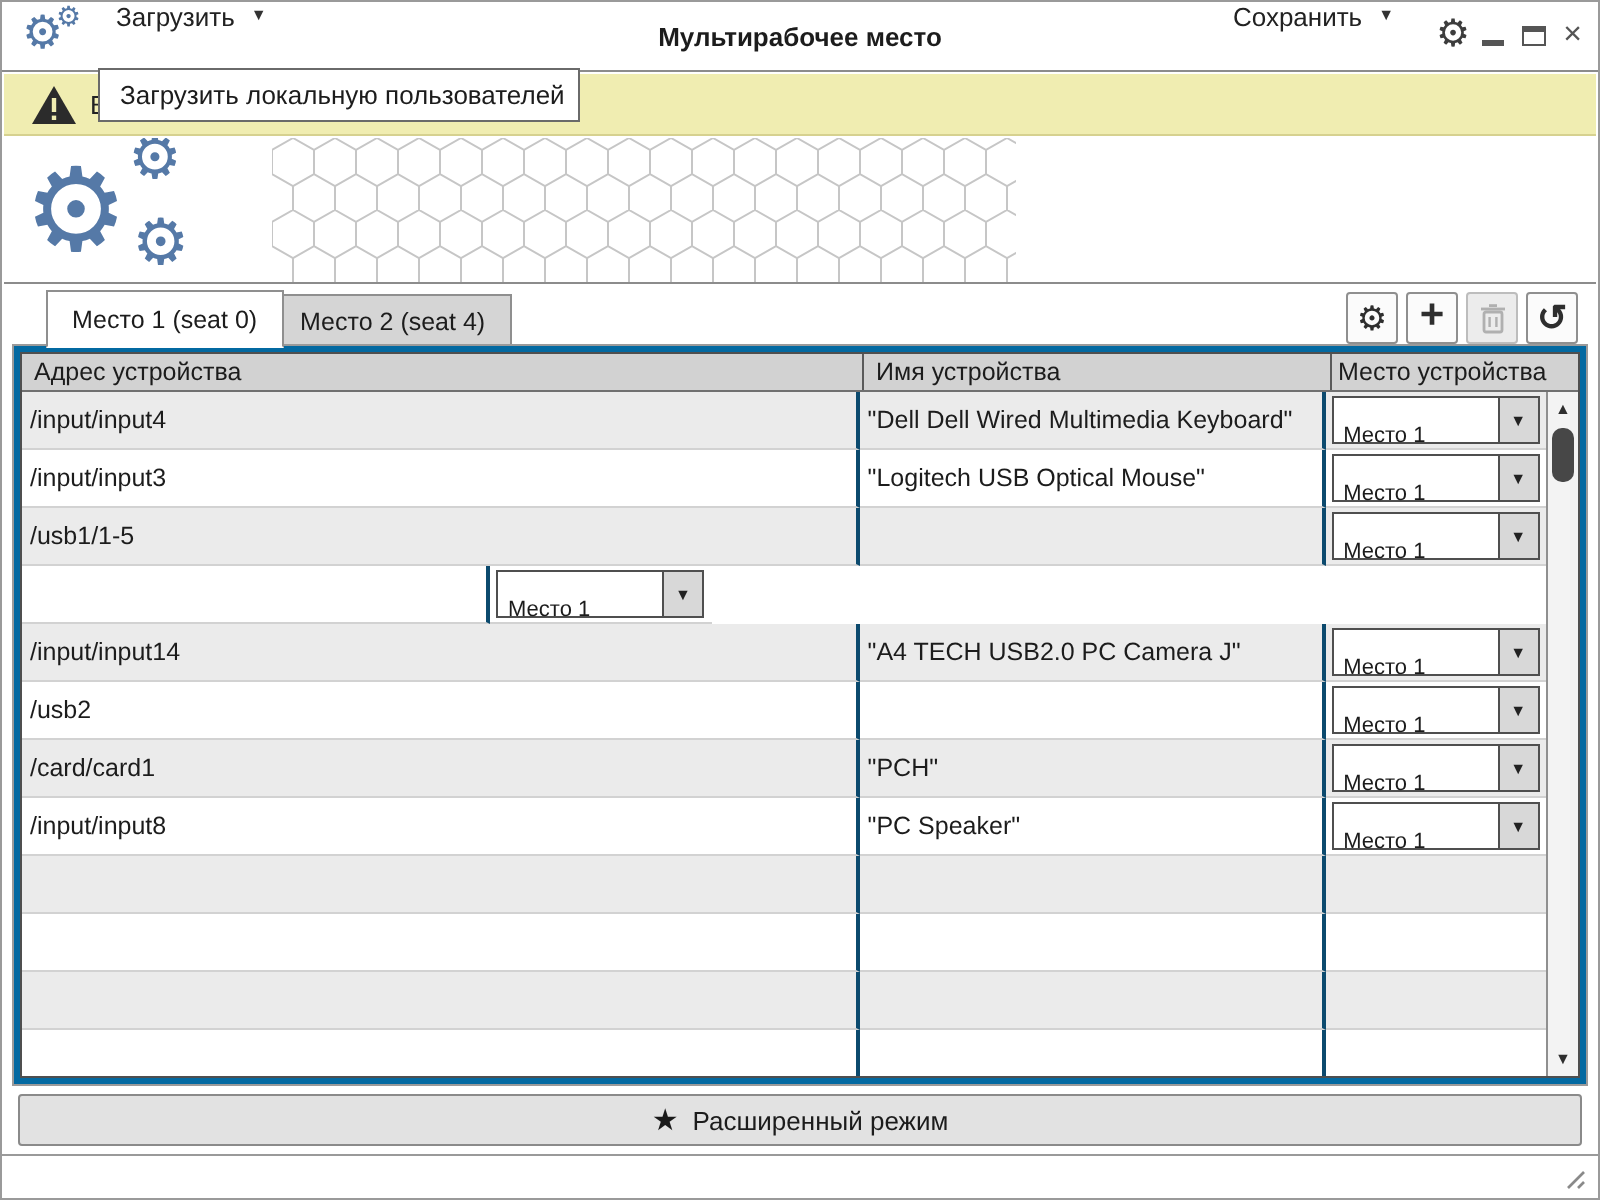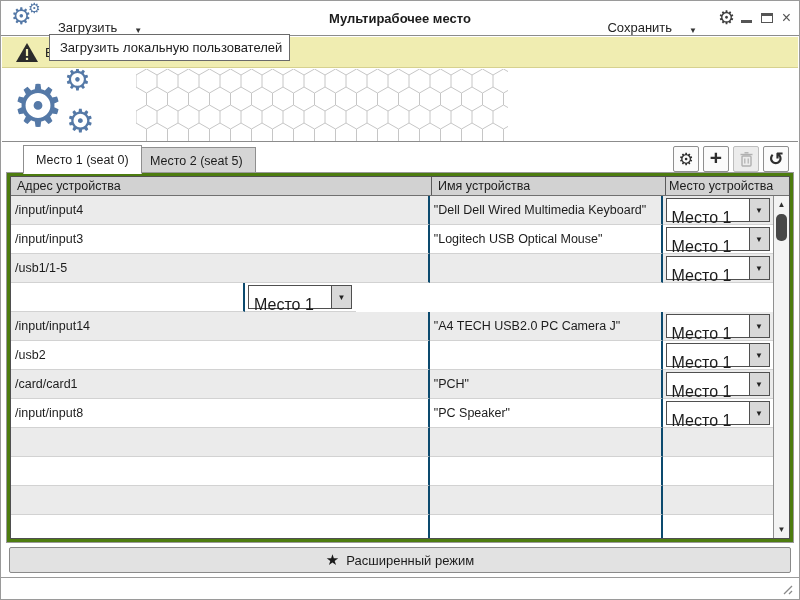--- a/index.html
+++ b/index.html
@@ -4,21 +4,21 @@
 <style>
   * { margin:0; padding:0; box-sizing:border-box; }
   html,body { width:800px; height:600px; background:#fff; font-family:"Liberation Sans", sans-serif; }
   .window { position:relative; width:800px; height:600px; background:#fff; border:1px solid #9a9a9a; overflow:hidden; color:#1c1c1c; }
 
   
   .titlebar { position:absolute; left:0; top:0; width:100%; height:35px; background:#fff; border-bottom:1px solid #8c8c8c; }
   .app-gears { position:absolute; left:10px; top:2px; width:34px; height:30px; color:#5579A7; }
   .app-gears .g1 { position:absolute; left:0; top:2px; font-size:23px; line-height:1; }
   .app-gears .g2 { position:absolute; left:17px; top:-2px; font-size:14px; line-height:1; }
-  .menu-btn { position:absolute; top:0; height:34px; display:flex; align-items:flex-end; gap:17px; font-size:13px; color:#222; cursor:default; }
+  .menu-btn { position:absolute; top:0; height:34px; display:flex; align-items:flex-start; gap:8px; font-size:13px; color:#222; cursor:default; }
   .menu-btn .arr { font-size:8px; color:#333; padding-top:2px; }
   #load-btn { left:57px; }
   #save-btn { right:102px; }
   .win-title { position:absolute; left:0; right:0; top:0; height:34px; display:flex; align-items:center; justify-content:center; font-size:13px; font-weight:bold; pointer-events:none; }
   .tb-gear { position:absolute; right:64px; top:7px; font-size:19px; color:#3d3d3d; line-height:1; }
   .win-controls { position:absolute; right:8px; top:0; height:34px; display:flex; align-items:center; gap:9px; }
   .wc-min { width:11px; height:3px; background:#555; margin-top:6px; }
   .wc-max { width:12px; height:10px; border:1px solid #555; border-top:3px solid #555; }
   .wc-close { font-size:16px; color:#555; line-height:1; }
 
@@ -41,32 +41,32 @@
   .tab { position:absolute; top:3px; height:29px; display:flex; align-items:center; padding:0 12px; font-size:12.5px; border:1px solid #8f8f8f; }
   .tab.active { left:22px; background:#fff; border-bottom:1px solid #fff; z-index:3; }
   .tab.inactive { left:136px; top:5px; height:27px; background:#d5d5d5; z-index:1; }
   .toolbtns { position:absolute; right:10px; top:4px; display:flex; gap:4px; }
   .tbtn { width:26px; height:26px; border:1px solid #8f8f8f; border-radius:2px; background:#fbfbfb; display:flex; align-items:center; justify-content:center; font-size:17px; color:#2e2e2e; }
   .tbtn.plus { font-size:21px; font-weight:bold; padding-bottom:2px; }
   .tbtn.disabled { background:#ececec; border-color:#bdbdbd; color:#b7b7b7; }
   .tbtn.undo { font-size:18px; font-weight:bold; }
 
   
-  .pane { position:absolute; left:5px; right:5px; top:171px; height:371px; border:1px solid #9a9a9a; background:#4d7c0f; z-index:2; }
+  .pane { position:absolute; left:5px; right:5px; top:171px; height:371px; border:1px solid #9a9a9a; background:#0369a1; z-index:2; }
   .dtable { position:absolute; left:3px; top:3px; right:3px; bottom:3px; border:1px solid #4f4f4f; overflow:hidden; }
   .thead { display:flex; height:19px; background:#d2d2d2; border-bottom:1px solid #707070; font-size:12.5px; }
   .hcell { display:flex; align-items:center; padding:0 6px; border-right:1px solid #5a5a5a; white-space:nowrap; overflow:hidden; }
   .tbody { position:absolute; left:0; right:16px; top:19px; bottom:0; overflow:hidden; }
   .trow { display:flex; height:29px; }
   .trow:nth-child(odd) { background:#ebebeb; }
   .trow:nth-child(even) { background:#ffffff; }
   .tcell { display:flex; align-items:center; padding:0 4px; font-size:12.5px; border-right:2px solid #0c4a6e; border-bottom:1px solid #d2d2d2; white-space:nowrap; overflow:hidden; }
   .c1 { width:421px; } .c2 { width:234px; } .c3 { width:111px; border-right:none; padding:0 3px; }
   .combo { display:flex; width:104px; height:24px; border:1px solid #4f4f4f; background:#fff; align-items:stretch; }
-  .combo-text { flex:1; display:flex; align-items:center; padding-left:5px; font-size:16px;margin-top:16px; }
+  .combo-text { flex:1; display:flex; align-items:center; padding-left:5px; font-size:11px;margin-top:16px; }
   .combo-arrow { width:20px; background:#d8d8d8; border-left:1px solid #4f4f4f; display:flex; align-items:center; justify-content:center; font-size:8px; color:#222; }
 
   
   .vscroll { position:absolute; right:0; top:19px; bottom:0; width:16px; background:#f3f3f3; border-left:1px solid #8f8f8f; }
   .sbtn { position:absolute; left:0; width:15px; height:15px; display:flex; align-items:center; justify-content:center; font-size:8px; color:#2e2e2e; }
   .sbtn.up { top:1px; } .sbtn.down { bottom:1px; }
   .sthumb { position:absolute; left:2px; top:18px; width:11px; height:27px; background:#474747; border-radius:5px; }
 
   
   .ext-btn { position:absolute; left:8px; right:8px; top:546px; height:26px; background:#e2e2e2; border:1px solid #8a8a8a; border-radius:2px; display:flex; align-items:center; justify-content:center; gap:7px; font-size:13px; }
@@ -125,21 +125,21 @@
     </svg>
     <div class="banner-gears">
       <span class="G1">⚙</span>
       <span class="G2">⚙</span>
       <span class="G3">⚙</span>
     </div>
   </div>
 
   <div class="tabrow">
     <div class="tab active">Место 1 (seat 0)</div>
-    <div class="tab inactive">Место 2 (seat 5)</div>
+    <div class="tab inactive">Место 2 (seat 4)</div>
     <div class="toolbtns">
       <div class="tbtn">
           <span>⚙</span>
         </div>
       <div class="tbtn plus">
           <span>+</span>
         </div>
       <div class="tbtn disabled">
         <svg width="13" height="15" viewBox="0 0 13 15">
           <rect x="2" y="4" width="9" height="10" rx="1" fill="none" stroke="#b0b0b0" stroke-width="1.4"></rect>

